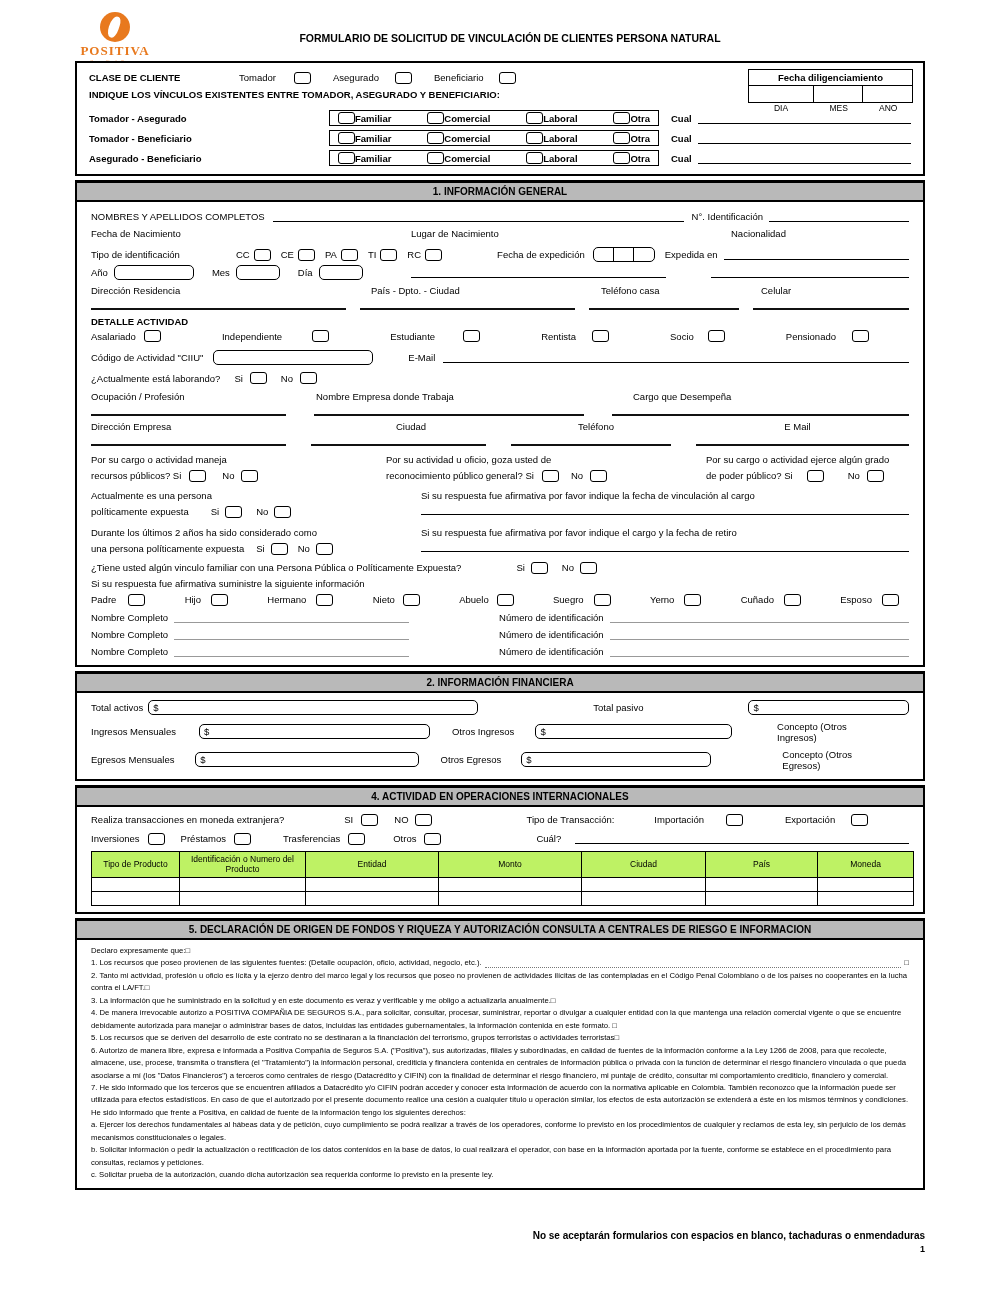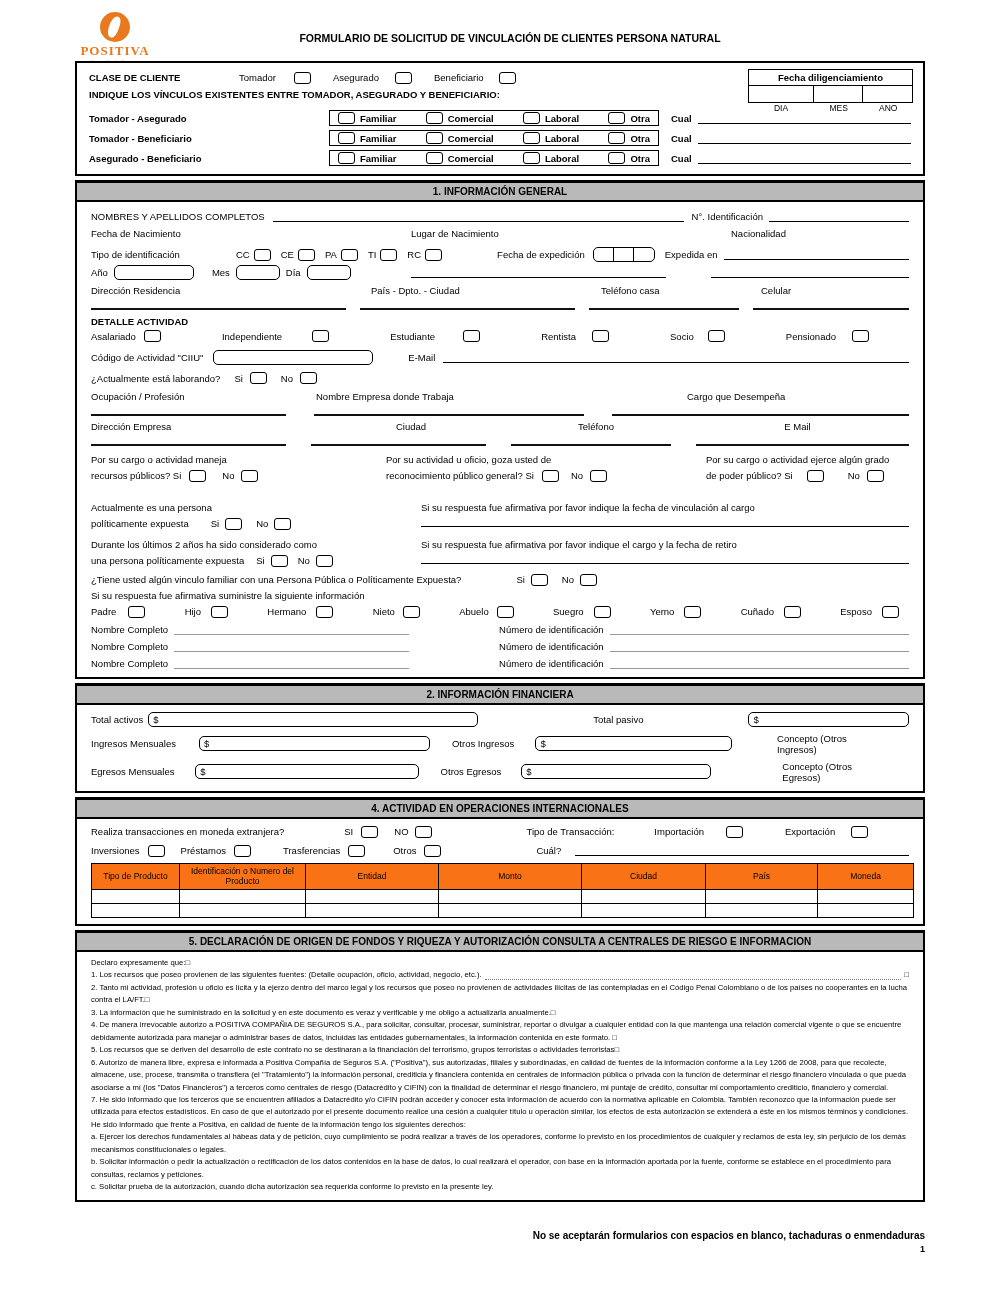--- a/index.html
+++ b/index.html
@@ -37,30 +37,30 @@
   .fecha-dil { position:absolute; right:10px; top:6px; width:165px; }
   .fd-box { border:1.5px solid #000; }
   .fd-title { text-align:center; font-weight:bold; font-size:9.5px; border-bottom:1.5px solid #000; padding:2px 0; }
   .fd-cells { display:flex; height:16px; }
   .fd-cells > div { border-right:1.5px solid #000; }
   .fd-cells > div:last-child { border-right:none; }
   .fd-labels { display:flex; font-size:8.5px; text-align:center; }
   .vrow { display:flex; align-items:center; margin-top:4px; }
   .vrow-label { width:240px; font-weight:bold; }
   .vrow-opts { width:330px; border:1.5px solid #000; display:flex; align-items:center; justify-content:space-between; padding:1px 8px; height:16px; }
-  .vopt { display:flex; align-items:center; gap:5px; }
+  .vopt { display:flex; align-items:center; }
   .cual { font-weight:bold; margin:0 6px 0 12px; }
 
   .fine { font-size:7.7px; line-height:1.62; }
   .fill { display:inline-block; border-bottom:1px dotted #777; height:9px; flex:1; margin:0 3px; }
 
   
   table.prod { border-collapse:collapse; width:100%; margin-top:6px; table-layout:fixed; }
   table.prod th, table.prod td { border:1.5px solid #000; font-size:8.5px; font-weight:normal; text-align:center; }
-  table.prod th { background:#f97316; height:26px; padding:1px 2px; }
+  table.prod th { background:#bef264; height:26px; padding:1px 2px; }
   table.prod td { height:14px; background:#fff; }
 
   .q2l { line-height:1.7; }
   .footer { position:absolute; right:75px; bottom:40px; text-align:right; font-weight:bold; font-size:10px; }
   .pageno { margin-top:3px; font-weight:bold; font-size:9px; }
   .gap2 { width:14px; flex:none; }
 </style>
 </head>
 <body>
 
@@ -212,21 +212,21 @@
       </span>
       <span style="margin-left:10px">Expedida en</span>
       <span class="line grow" style="margin-left:6px"></span>
     </div>
     <div class="row" style="margin-top:3px">
       <span style="width:300px" class="row">
         <span>Año</span>
         <span class="rbox" style="width:80px; margin-left:6px"></span>
         <span style="margin-left:18px">Mes</span>
         <span class="rbox" style="width:44px; margin-left:6px"></span>
-        <span style="margin-left:6px">Día</span>
+        <span style="margin-left:18px">Día</span>
         <span class="rbox" style="width:44px; margin-left:6px"></span>
       </span>
       <span class="line" style="width:255px; margin-left:20px"></span>
       <span class="line grow" style="margin-left:45px"></span>
     </div>
 
     <div class="row" style="margin-top:5px">
       <span style="width:280px">Dirección Residencia</span>
       <span style="width:230px">País - Dpto. - Ciudad</span>
       <span style="width:160px">Teléfono casa</span>
@@ -280,21 +280,21 @@
     <div class="row" style="margin-top:7px">
       <span>¿Actualmente está laborando?</span>
       <span style="margin-left:14px">Si</span>
       <span class="cb" style="margin-left:7px"></span>
       <span style="margin-left:14px">No</span>
       <span class="cb" style="margin-left:7px"></span>
     </div>
 
     <div class="row" style="margin-top:7px">
       <span style="width:225px">Ocupación / Profesión</span>
-      <span style="width:371px">Nombre Empresa donde Trabaja</span>
+      <span style="width:317px">Nombre Empresa donde Trabaja</span>
       <span>Cargo que Desempeña</span>
     </div>
     <div class="row" style="margin-top:12px">
       <span class="thline" style="width:195px"></span>
           <span style="width:28px"></span>
       <span class="thline" style="width:270px"></span>
           <span style="width:28px"></span>
       <span class="thline grow"></span>
     </div>
 
@@ -337,21 +337,21 @@
         <div>Por su cargo o actividad ejerce algún grado</div>
         <div class="row">
               <span>de poder público? Si</span>
               <span class="cb" style="margin-left:14px"></span>
           <span style="margin-left:24px">No</span>
               <span class="cb" style="margin-left:7px"></span>
             </div>
       </div>
     </div>
 
-    <div class="row" style="margin-top:16px; align-items:center">
+    <div class="row" style="margin-top:4px; align-items:center">
       <div class="q2l" style="width:330px">
         <div>Actualmente es una persona</div>
         <div class="row">
               <span>políticamente expuesta</span>
           <span style="margin-left:22px">Si</span>
               <span class="cb" style="margin-left:6px"></span>
           <span style="margin-left:14px">No</span>
               <span class="cb" style="margin-left:6px"></span>
             </div>
       </div>

